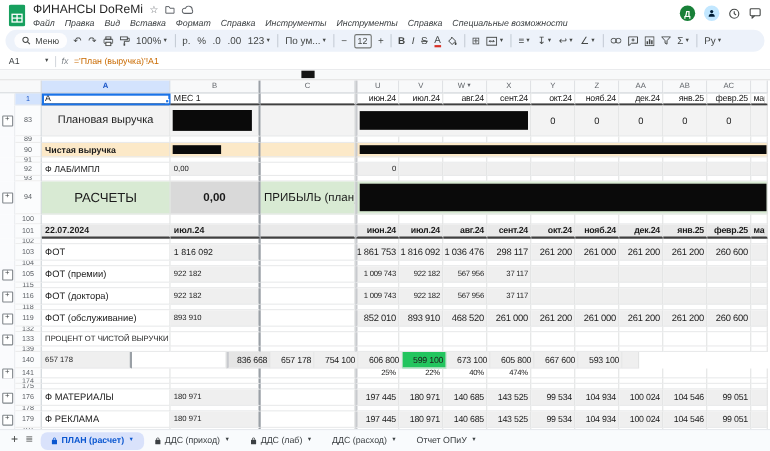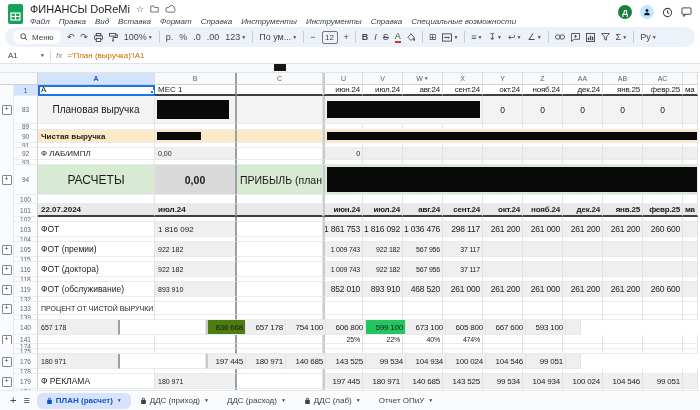--- a/index.html
+++ b/index.html
@@ -815,21 +815,21 @@
       <div class="cell datacol" style="width: 40px;"></div>
       <div class="cell datacol" style="width: 15px;"></div>
     </div>
     <div class="srow" style="height: 15px;">
       <div class="gutter"></div>
       <div class="rownum">140</div>
       <div class="cell frz left fs7" style="width: 82px; background: rgb(239, 239, 239);">
         <span>657 178</span>
       </div>
       <div class="cell" style="width: 86px;"></div>
-      <div class="cell datacol hid fs8" style="width: 40px; background: #4d7c0f;">
+      <div class="cell datacol hid fs8" style="width: 40px; background: #e5e5e5;">
         <span>836 668</span>
       </div>
       <div class="cell datacol fs8" style="width: 40px; background: rgb(239, 239, 239);">
         <span>657 178</span>
       </div>
       <div class="cell datacol fs8" style="width: 40px; background: rgb(239, 239, 239);">
         <span>754 100</span>
       </div>
       <div class="cell datacol fs8" style="width: 40px; background: rgb(239, 239, 239);">
         <span>606 800</span>
@@ -910,20 +910,23 @@
       <div class="cell datacol" style="width: 40px;"></div>
       <div class="cell datacol" style="width: 40px;"></div>
       <div class="cell datacol" style="width: 40px;"></div>
       <div class="cell datacol" style="width: 15px;"></div>
     </div>
     <div class="srow" style="height: 15px;">
       <div class="gutter">
         <div class="plusbox">+</div>
       </div>
       <div class="rownum">176</div>
+      <div class="cell left fs9" style="width: 117px;">
+        <span>Ф МАТЕРИАЛЫ</span>
+      </div>
       <div class="cell frz left fs7" style="width: 82px; background: rgb(239, 239, 239);">
         <span>180 971</span>
       </div>
       <div class="cell" style="width: 86px;"></div>
       <div class="cell datacol hid fs8" style="width: 40px; background: rgb(239, 239, 239);">
         <span>197 445</span>
       </div>
       <div class="cell datacol fs8" style="width: 40px; background: rgb(239, 239, 239);">
         <span>180 971</span>
       </div>
@@ -1039,28 +1042,28 @@
         <span class="caret">▼</span>
       </div>
       <div class="tab">
         <svg class="lock" viewBox="0 0 24 24" width="7" height="8">
           <path fill="currentColor" d="M18 8h-1V6a5 5 0 0 0-10 0v2H6a2 2 0 0 0-2 2v10a2 2 0 0 0 2 2h12a2 2 0 0 0 2-2V10a2 2 0 0 0-2-2zM9 6a3 3 0 0 1 6 0v2H9V6z"></path>
         </svg>
         <span>ДДС (приход)</span>
         <span class="caret">▼</span>
       </div>
       <div class="tab">
-        <span>ДДС (расход)</span>
-        <span class="caret">▼</span>
-      </div>
-      <div class="tab">
         <svg class="lock" viewBox="0 0 24 24" width="7" height="8">
           <path fill="currentColor" d="M18 8h-1V6a5 5 0 0 0-10 0v2H6a2 2 0 0 0-2 2v10a2 2 0 0 0 2 2h12a2 2 0 0 0 2-2V10a2 2 0 0 0-2-2zM9 6a3 3 0 0 1 6 0v2H9V6z"></path>
         </svg>
         <span>ДДС (лаб)</span>
         <span class="caret">▼</span>
       </div>
       <div class="tab">
+        <span>ДДС (расход)</span>
+        <span class="caret">▼</span>
+      </div>
+      <div class="tab">
         <span>Отчет ОПиУ</span>
         <span class="caret">▼</span>
       </div>
     </div>
 </div>
 
 </body></html>

